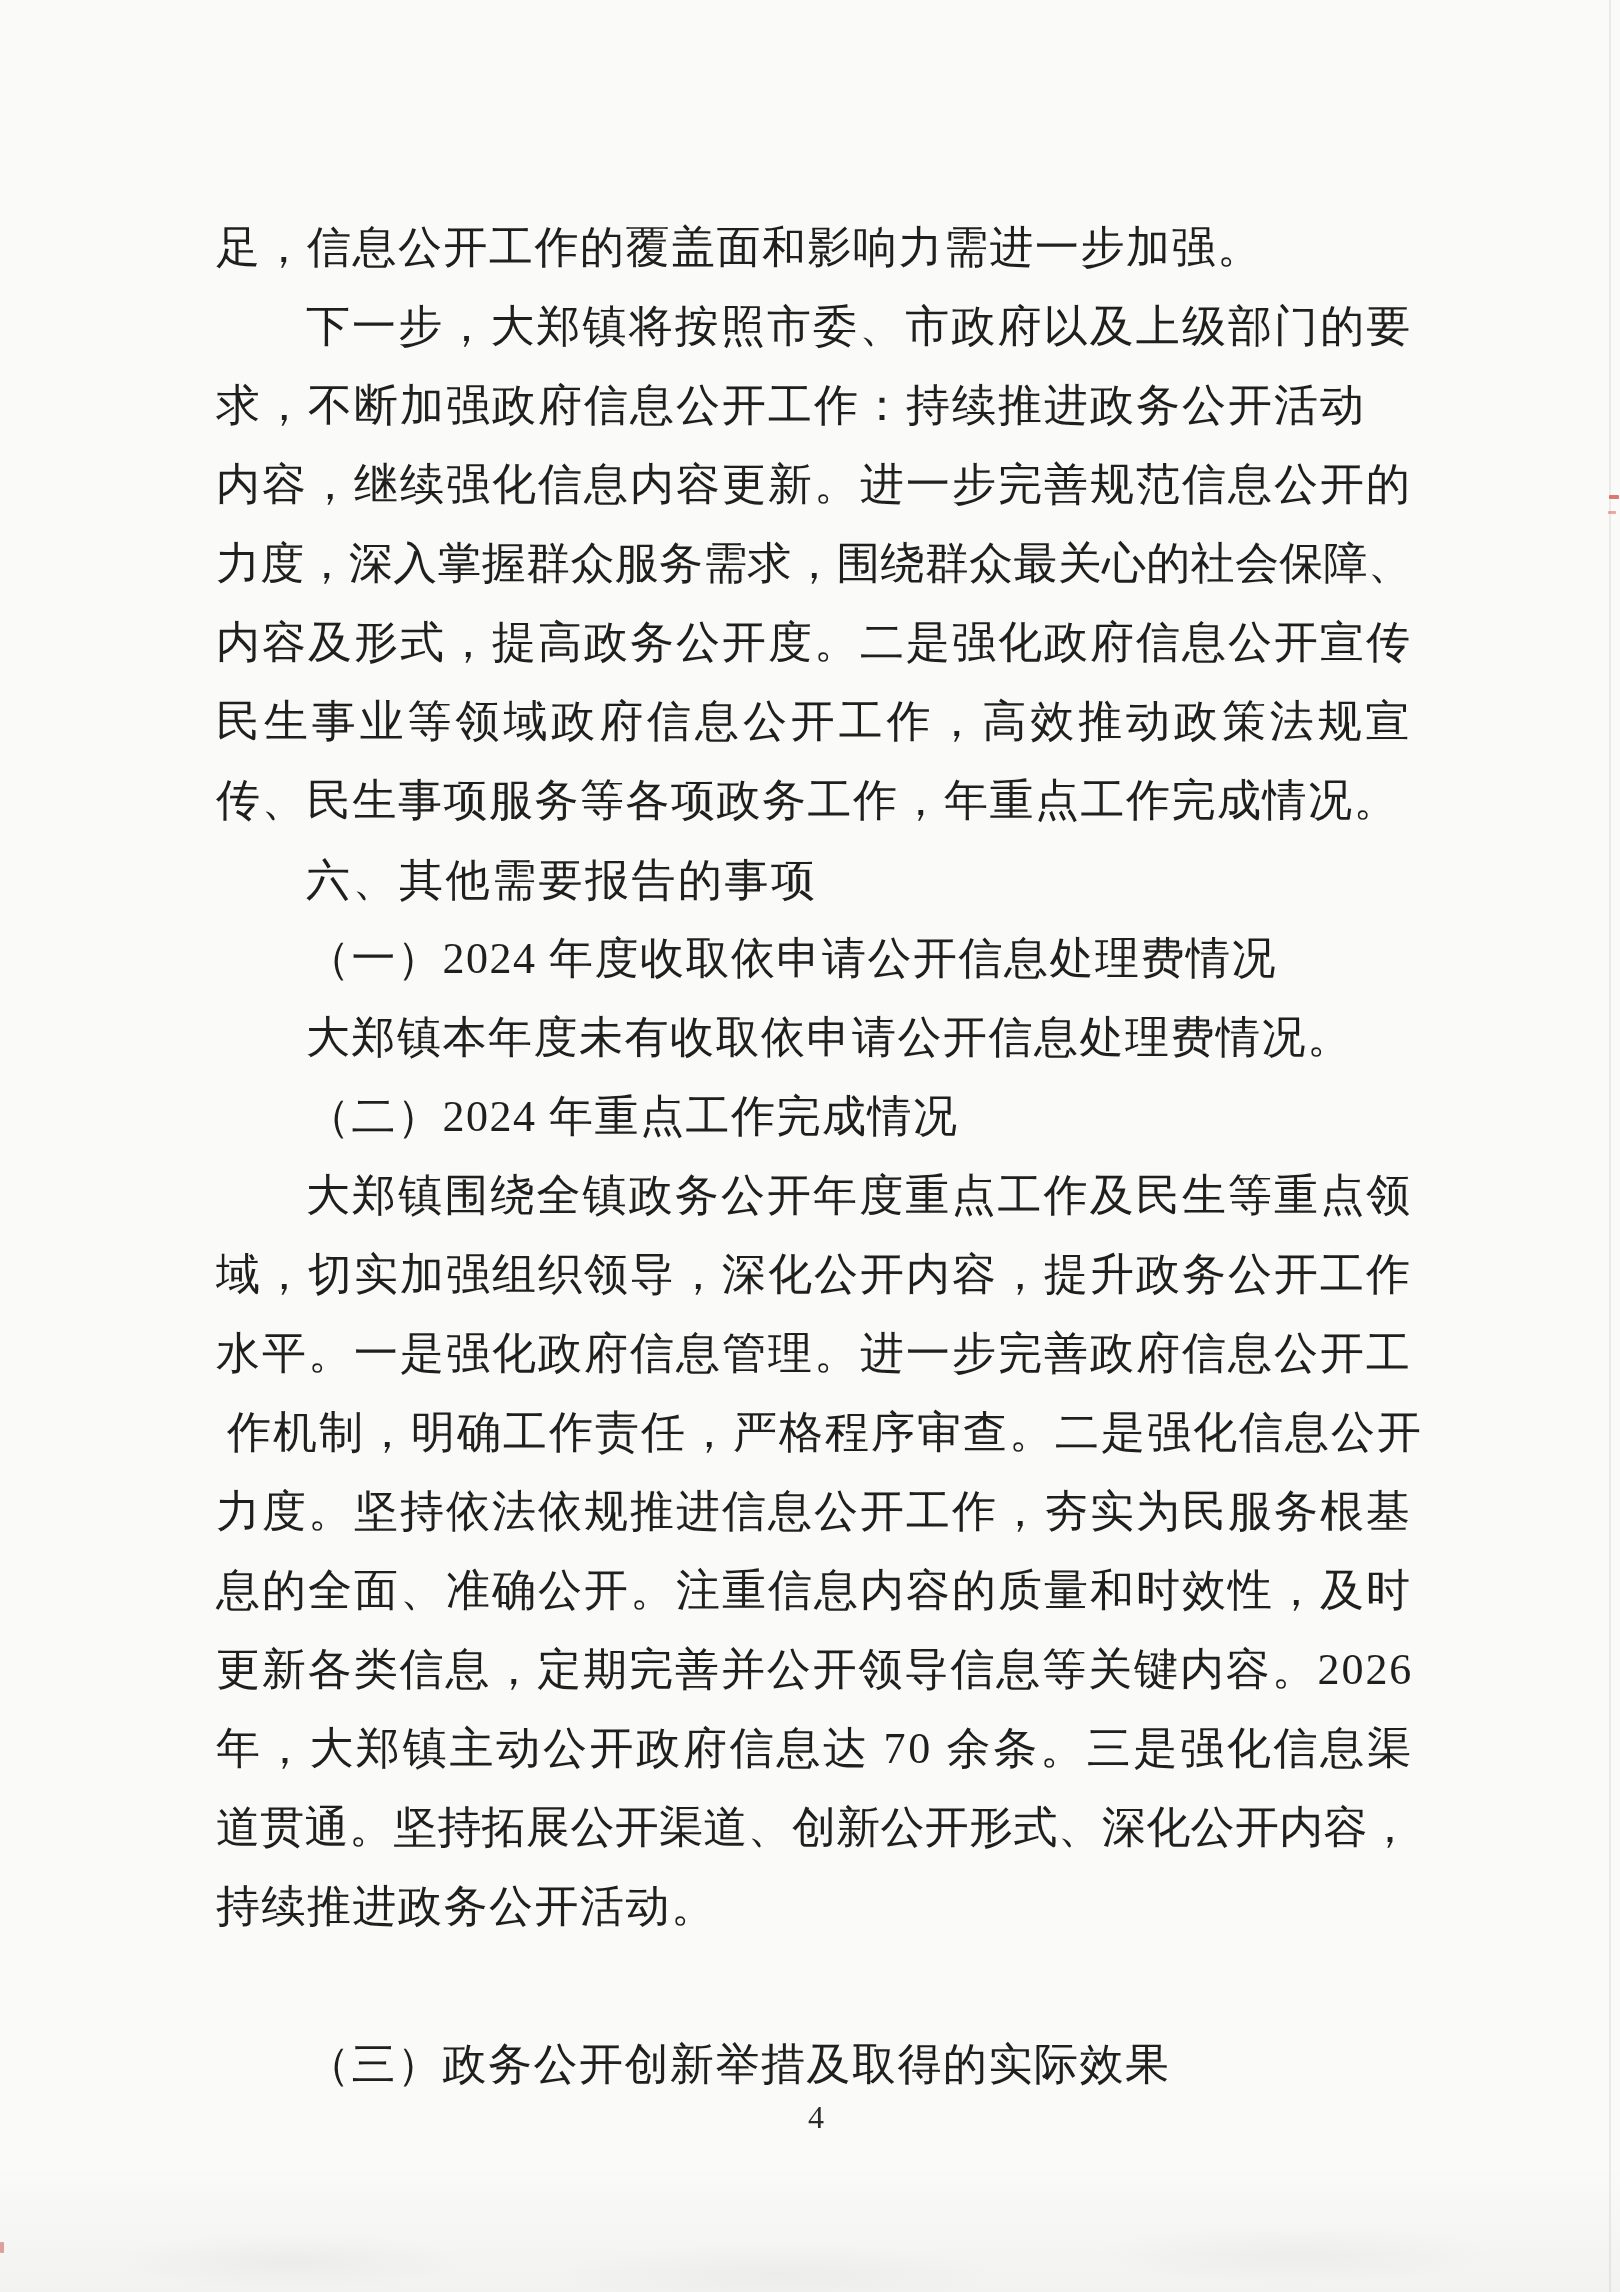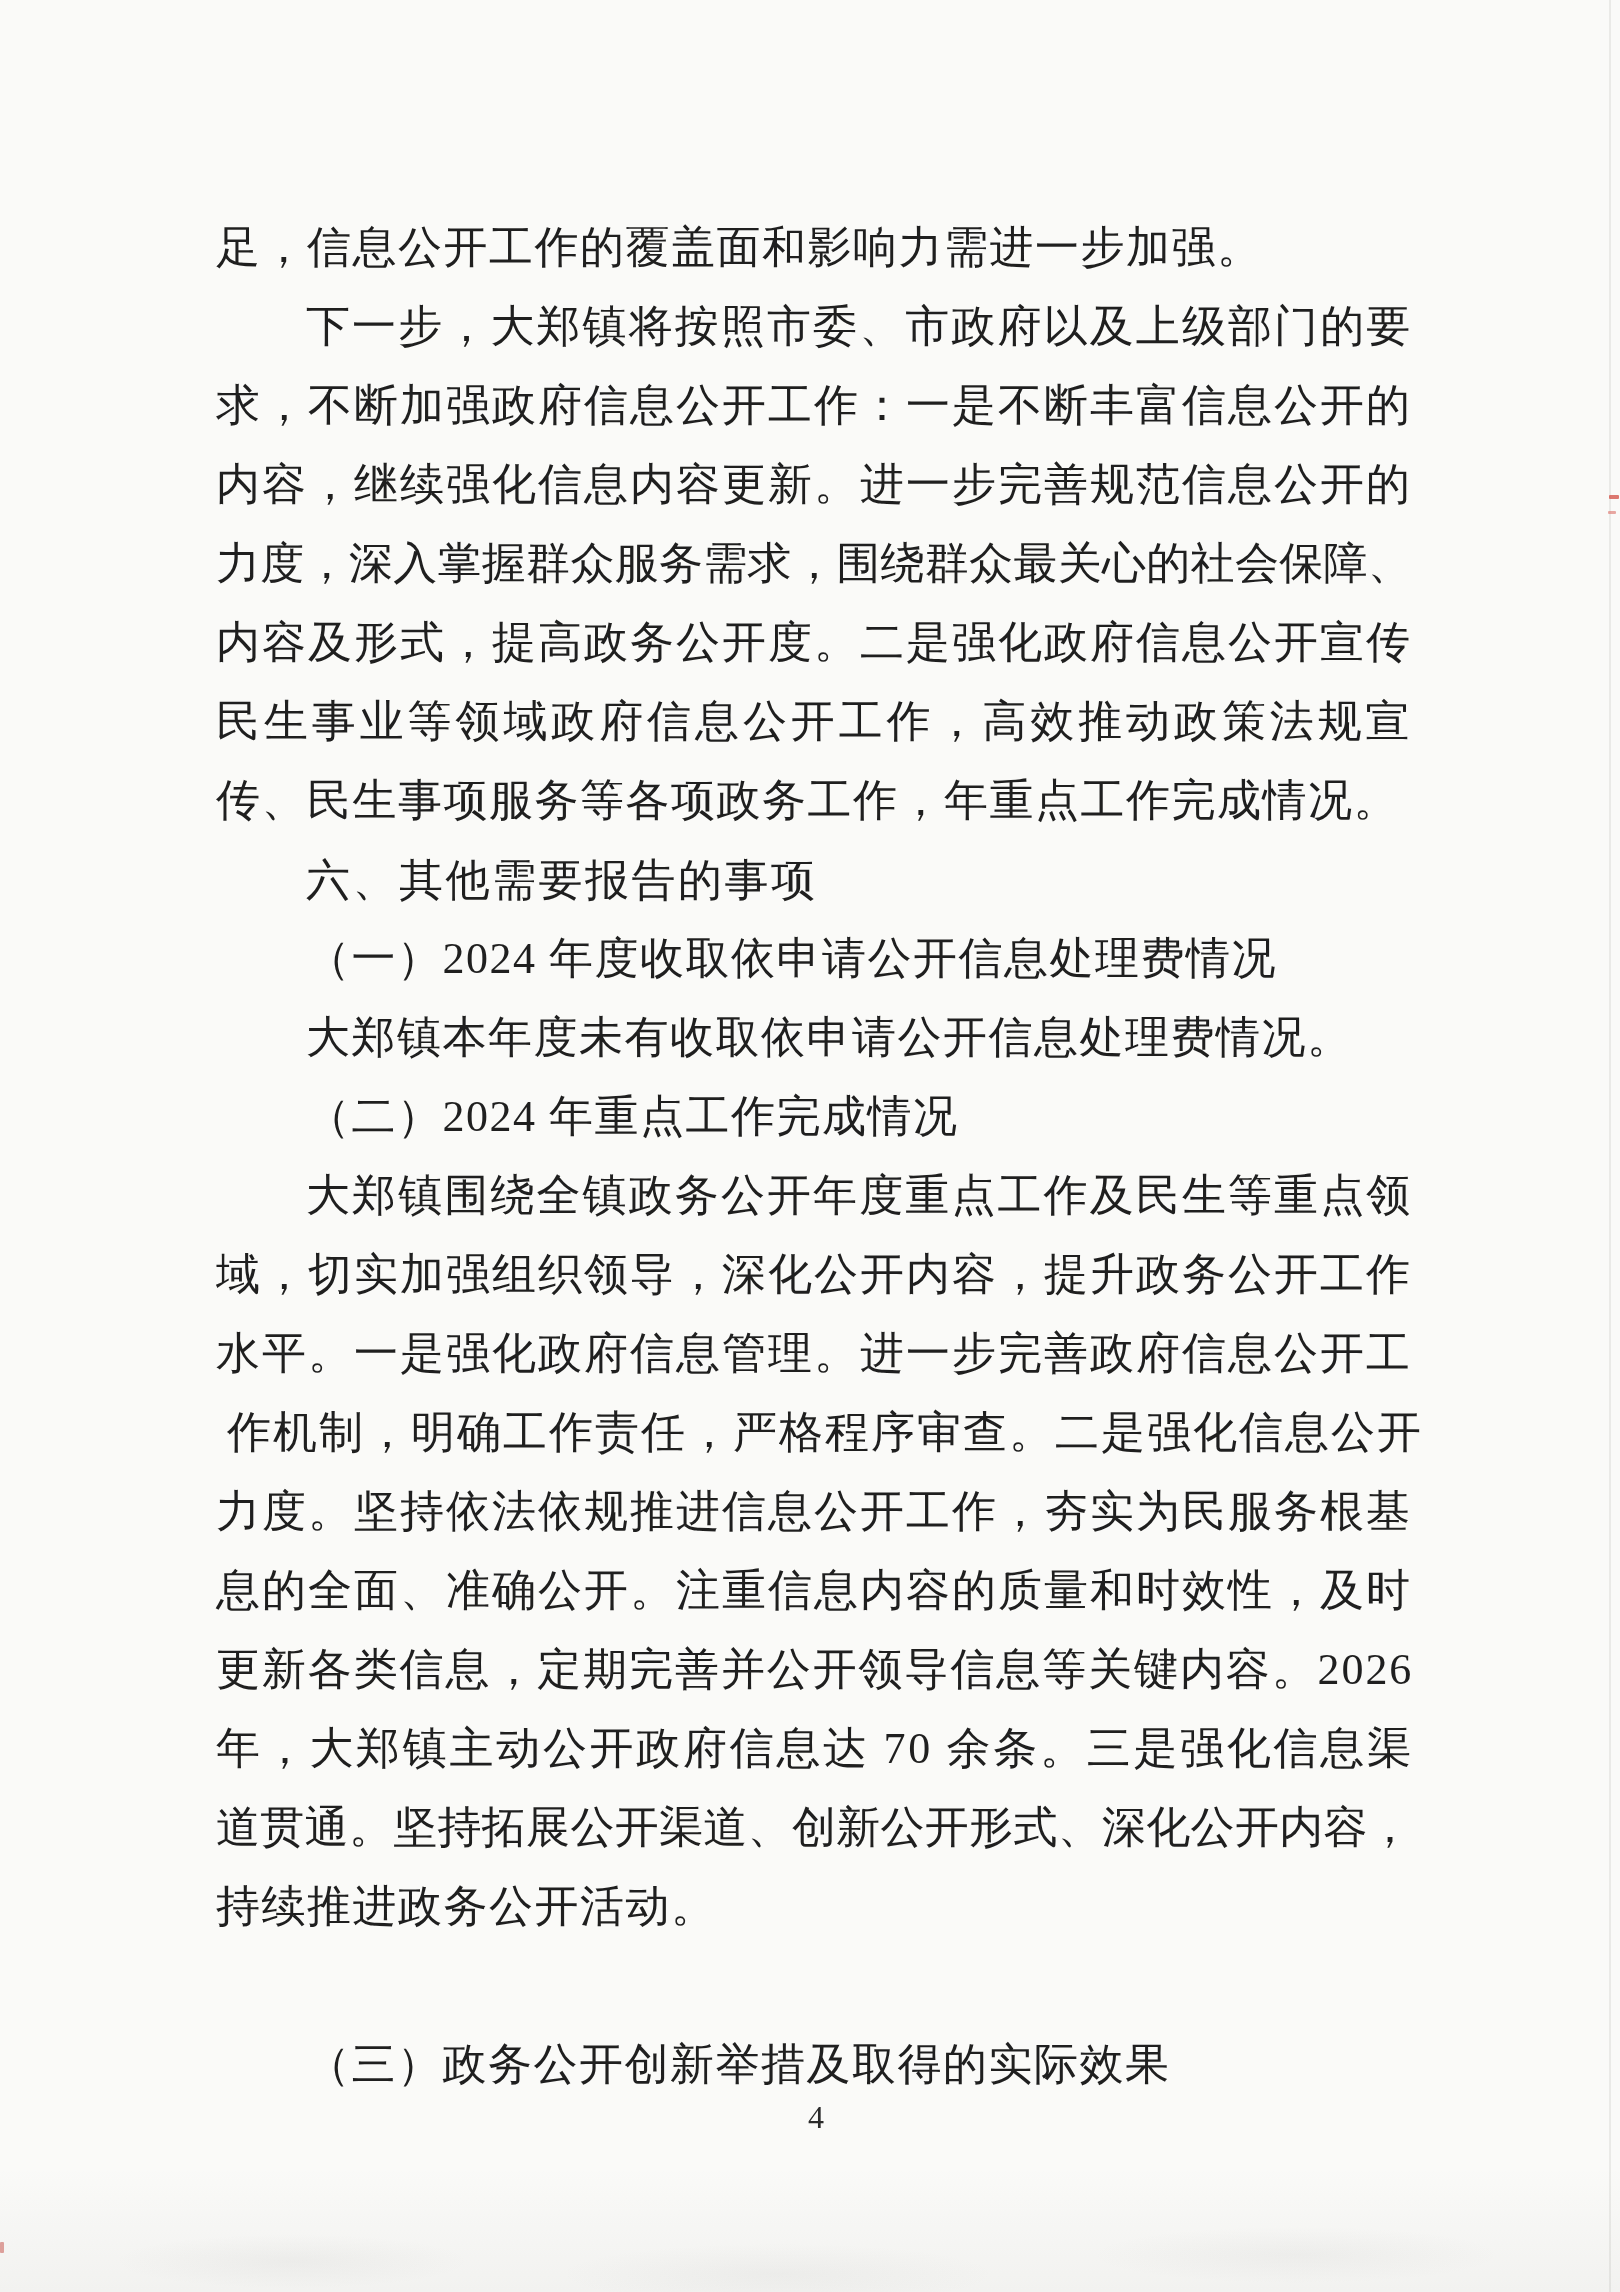--- a/index.html
+++ b/index.html
@@ -76,21 +76,21 @@
   }
 </style>
 </head>
 <body>
 
 <div class="page">
 
   <div class="body-text">
     <div class="line"><span class="t">足，信息公开工作的覆盖面和影响力需进一步加强。</span></div>
     <div class="line ind j"><span class="t" style="letter-spacing: 2.1px;">下一步，大郑镇将按照市委、市政府以及上级部门的要</span></div>
-    <div class="line j"><span class="t" style="letter-spacing: 2px;">求，不断加强政府信息公开工作：一是不断丰富信息公开的</span></div>
+    <div class="line j"><span class="t" style="letter-spacing: 2px;">求，不断加强政府信息公开工作：持续推进政务公开活动</span></div>
     <div class="line j"><span class="t" style="letter-spacing: 2px; text-align: center;">内容，继续强化信息内容更新。进一步完善规范信息公开的</span></div>
     <div class="line j"><span class="t" style="letter-spacing: 0.3px;">力度，深入掌握群众服务需求，围绕群众最关心的社会保障、</span></div>
     <div class="line j"><span class="t" style="letter-spacing: 2px;">内容及形式，提高政务公开度。二是强化政府信息公开宣传</span></div>
     <div class="line j"><span class="t" style="letter-spacing: 3.9px;">民生事业等领域政府信息公开工作，高效推动政策法规宣</span></div>
     <div class="line"><span class="t">传、民生事项服务等各项政务工作，年重点工作完成情况。</span></div>
     <div class="line ind hei"><span class="t">六、其他需要报告的事项</span></div>
     <div class="line ind"><span class="t">（一）2024 年度收取依申请公开信息处理费情况</span></div>
     <div class="line ind"><span class="t">大郑镇本年度未有收取依申请公开信息处理费情况。</span></div>
     <div class="line ind"><span class="t">（二）2024 年重点工作完成情况</span></div>
     <div class="line ind j"><span class="t" style="letter-spacing: 2.1px;">大郑镇围绕全镇政务公开年度重点工作及民生等重点领</span></div>

